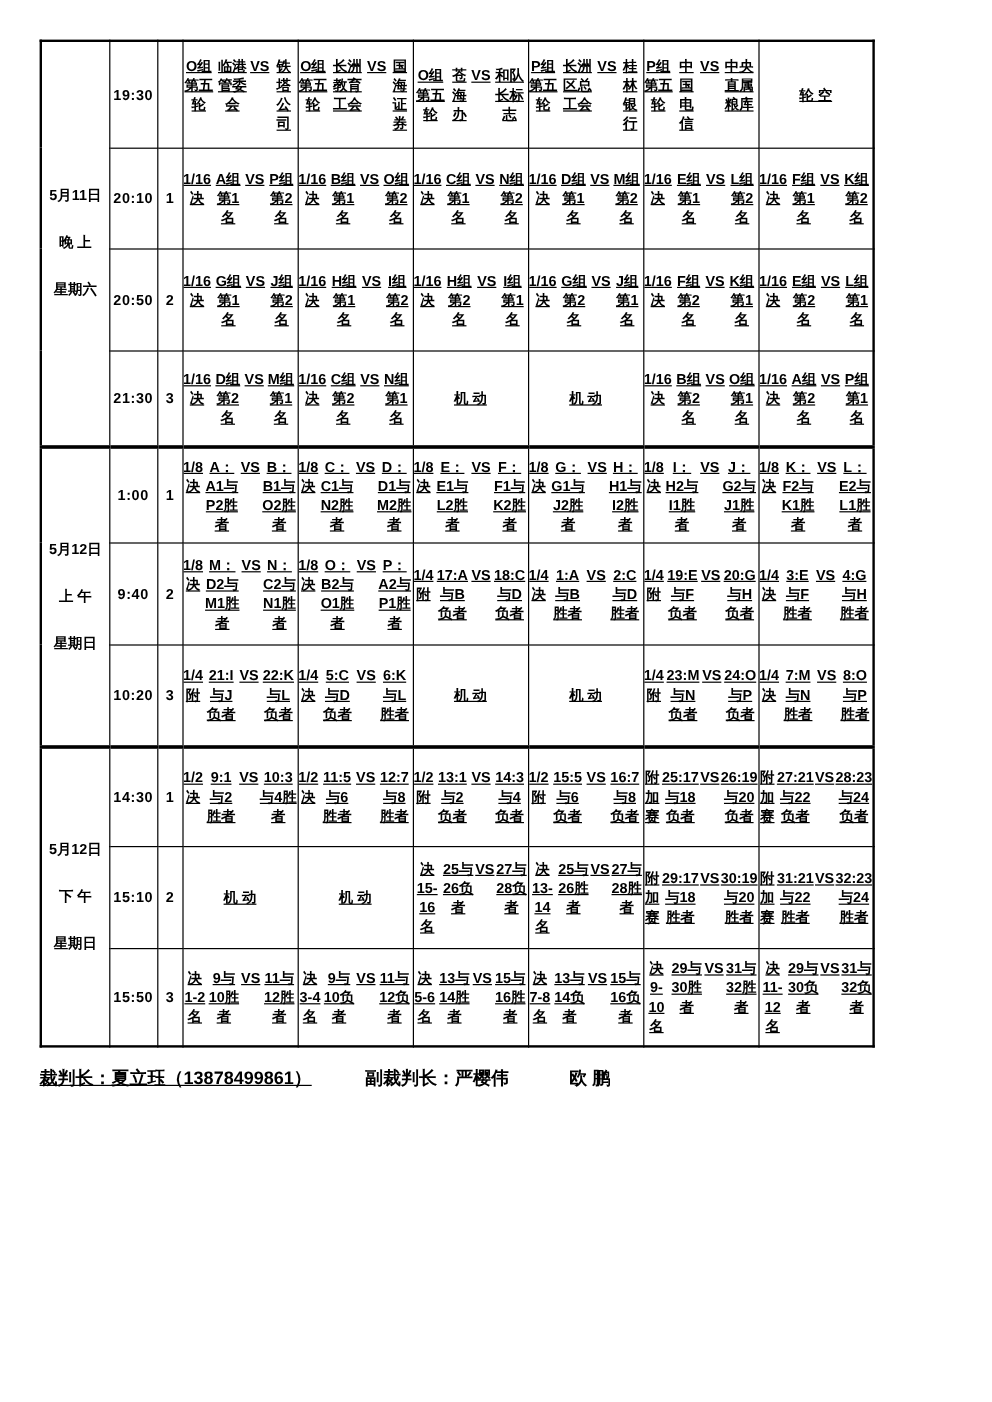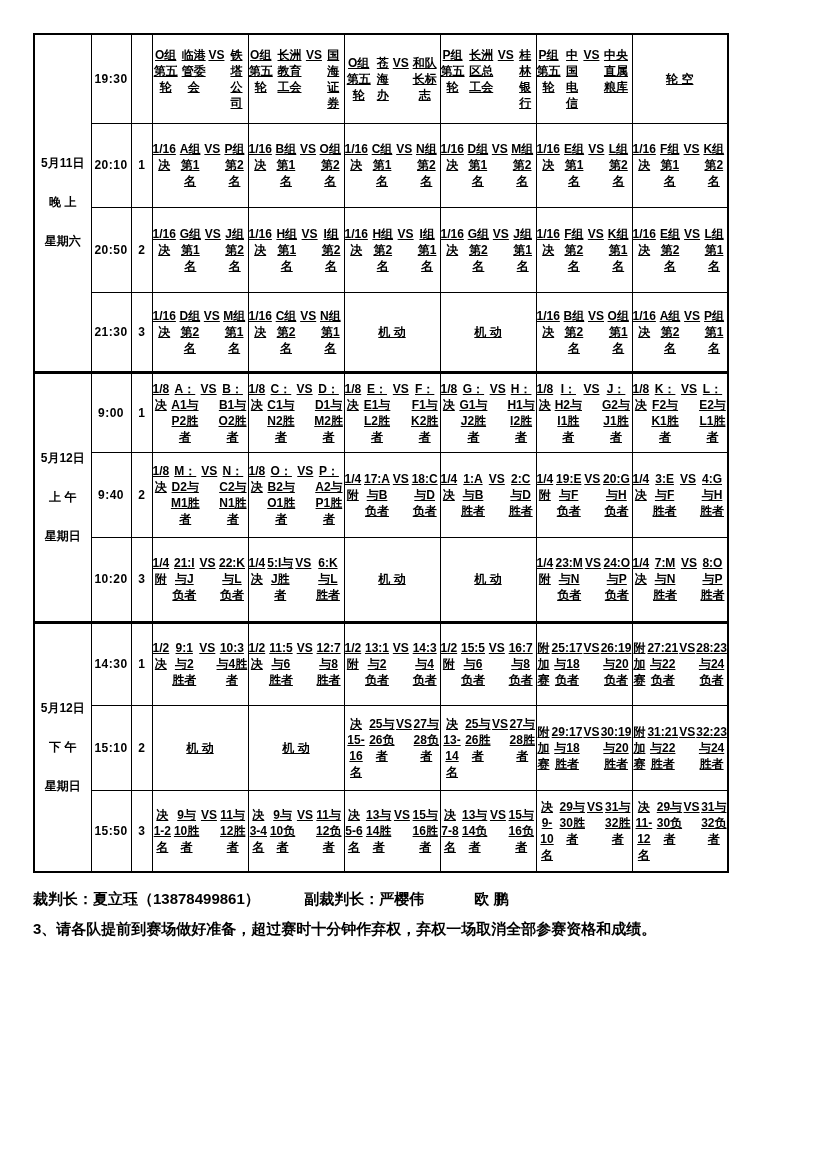--- a/index.html
+++ b/index.html
@@ -26,21 +26,21 @@
   td.time-cell { letter-spacing:0.5px; }
   .cell-lines {
     display:flex; flex-direction:row; justify-content:center;
     gap:1px; line-height:16px;text-decoration:underline;
   }
   .footer {
     position:absolute; left:33px; top:884px; width:775px;
     font-weight:bold; font-size:15px; color:#000;
   }
   .fline { height:30px; line-height:30px; white-space:nowrap; }
-  .chief { display:inline-block; width:267px; }
+  .chief { display:inline-block; width:267px;text-decoration:underline; }
   .deputy { display:inline-block; width:166px; }
 </style>
 </head>
 <body>
 
 <div class="page">
 
   <table class="sched">
     <colgroup>
       <col style="width:57px">
@@ -261,21 +261,21 @@
           </td>
         </tr>
         <tr class="section-start" style="height: 80px;">
           <td class="date-cell" rowspan="3">
             <div class="date-wrap">
               <div>5月12日</div>
               <div>上 午</div>
               <div>星期日</div>
             </div>
           </td>
-          <td class="time-cell">9:00</td>
+          <td class="time-cell">1:00</td>
           <td>1</td>
           <td class="match-cell first-match">
             <div class="cell-lines">
               <div>1/8决</div>
               <div>A：A1与P2胜者</div>
               <div>VS</div>
               <div>B：B1与O2胜者</div>
             </div>
           </td>
           <td class="match-cell">
@@ -378,21 +378,21 @@
             <div class="cell-lines">
               <div>1/4附</div>
               <div>21:I与J负者</div>
               <div>VS</div>
               <div>22:K与L负者</div>
             </div>
           </td>
           <td class="match-cell">
             <div class="cell-lines">
               <div>1/4决</div>
-              <div>5:I与J胜者</div>
+              <div>5:C与D负者</div>
               <div>VS</div>
               <div>6:K与L胜者</div>
             </div>
           </td>
           <td class="match-cell">
             <div class="cell-lines">
               <div>机 动</div>
             </div>
           </td>
           <td class="match-cell">
@@ -576,16 +576,15 @@
         </tr>
       </tbody>
   </table>
 
   <div class="footer">
     <div class="fline">
       <span class="chief">裁判长：夏立珏（13878499861）</span>
       <span class="deputy">副裁判长：严樱伟</span>
       <span>欧 鹏</span>
     </div>
-    <div class="fline">3、请各队提前到赛场做好准备，超过赛时十分钟作弃权，弃权一场取消全部参赛资格和成绩。</div>
   </div>
 
 </div>
 
 </body></html>

